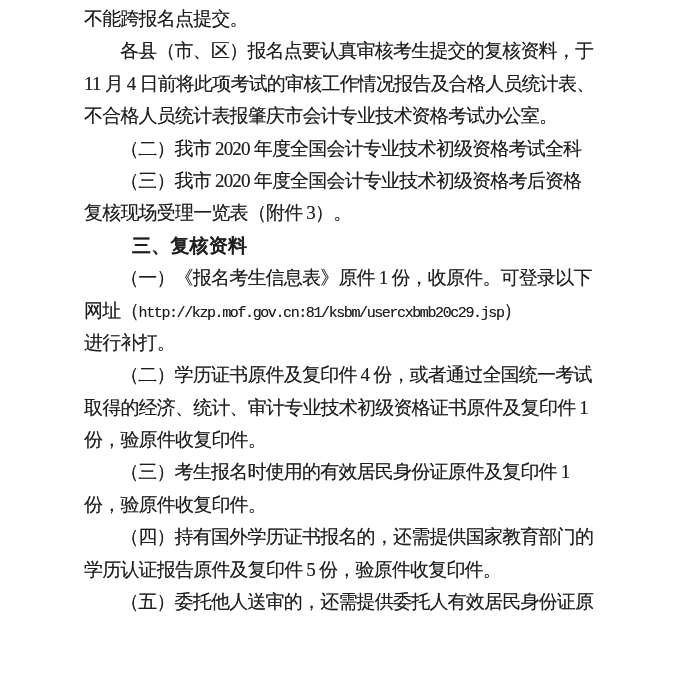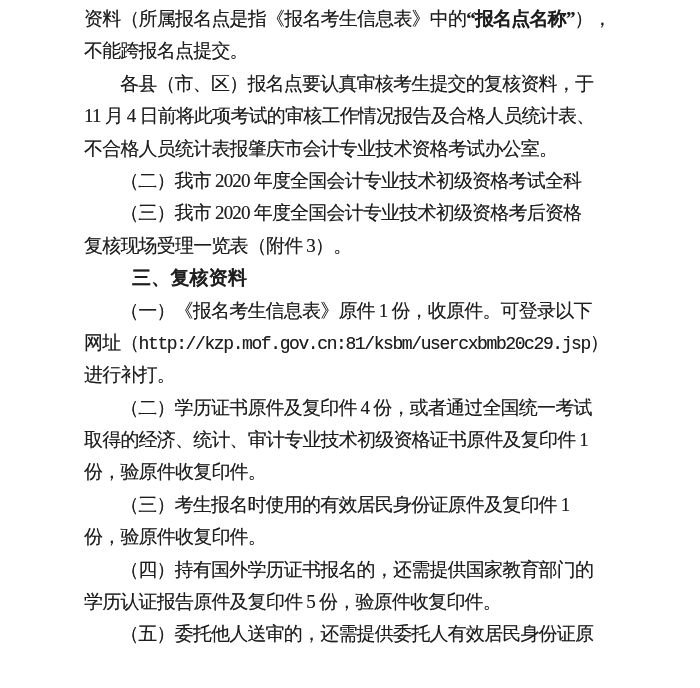--- a/index.html
+++ b/index.html
@@ -42,30 +42,29 @@
   .line.heading span {
     font-weight: 700;
     letter-spacing: 0.2px;
     margin-left: 12px;
   }
   .seg-bold {
     font-weight: 700;
   }
   .seg-mono {
     font-family: "Liberation Mono", "DejaVu Sans Mono", monospace;
-    font-size: 18px;
+    font-size: 15px;
     letter-spacing: -1.4px;
   }
 </style>
 </head>
 <body>
 
 <div class="page">
   <div class="doc" id="doc">
-      <div class="line"><span>资料（所属报名点是指《报名考生信息表》中的</span><span class="seg-bold">“报名点名称”</span><span>），</span></div>
       <div class="line"><span>不能跨报名点提交。</span></div>
       <div class="line indent"><span>各县（市、区）报名点要认真审核考生提交的复核资料，于</span></div>
       <div class="line"><span>11 月 4 日前将此项考试的审核工作情况报告及合格人员统计表、</span></div>
       <div class="line"><span>不合格人员统计表报肇庆市会计专业技术资格考试办公室。</span></div>
       <div class="line indent"><span>（二）我市 2020 年度全国会计专业技术初级资格考试全科</span></div>
       <div class="line indent"><span>（三）我市 2020 年度全国会计专业技术初级资格考后资格</span></div>
       <div class="line"><span>复核现场受理一览表（附件 3）。</span></div>
       <div class="line indent heading"><span class="seg-bold">三、复核资料</span></div>
       <div class="line indent"><span>（一）《报名考生信息表》原件 1 份，收原件。可登录以下</span></div>
       <div class="line"><span>网址（</span><span class="seg-mono">http://kzp.mof.gov.cn:81/ksbm/usercxbmb20c29.jsp</span><span>）</span></div>

